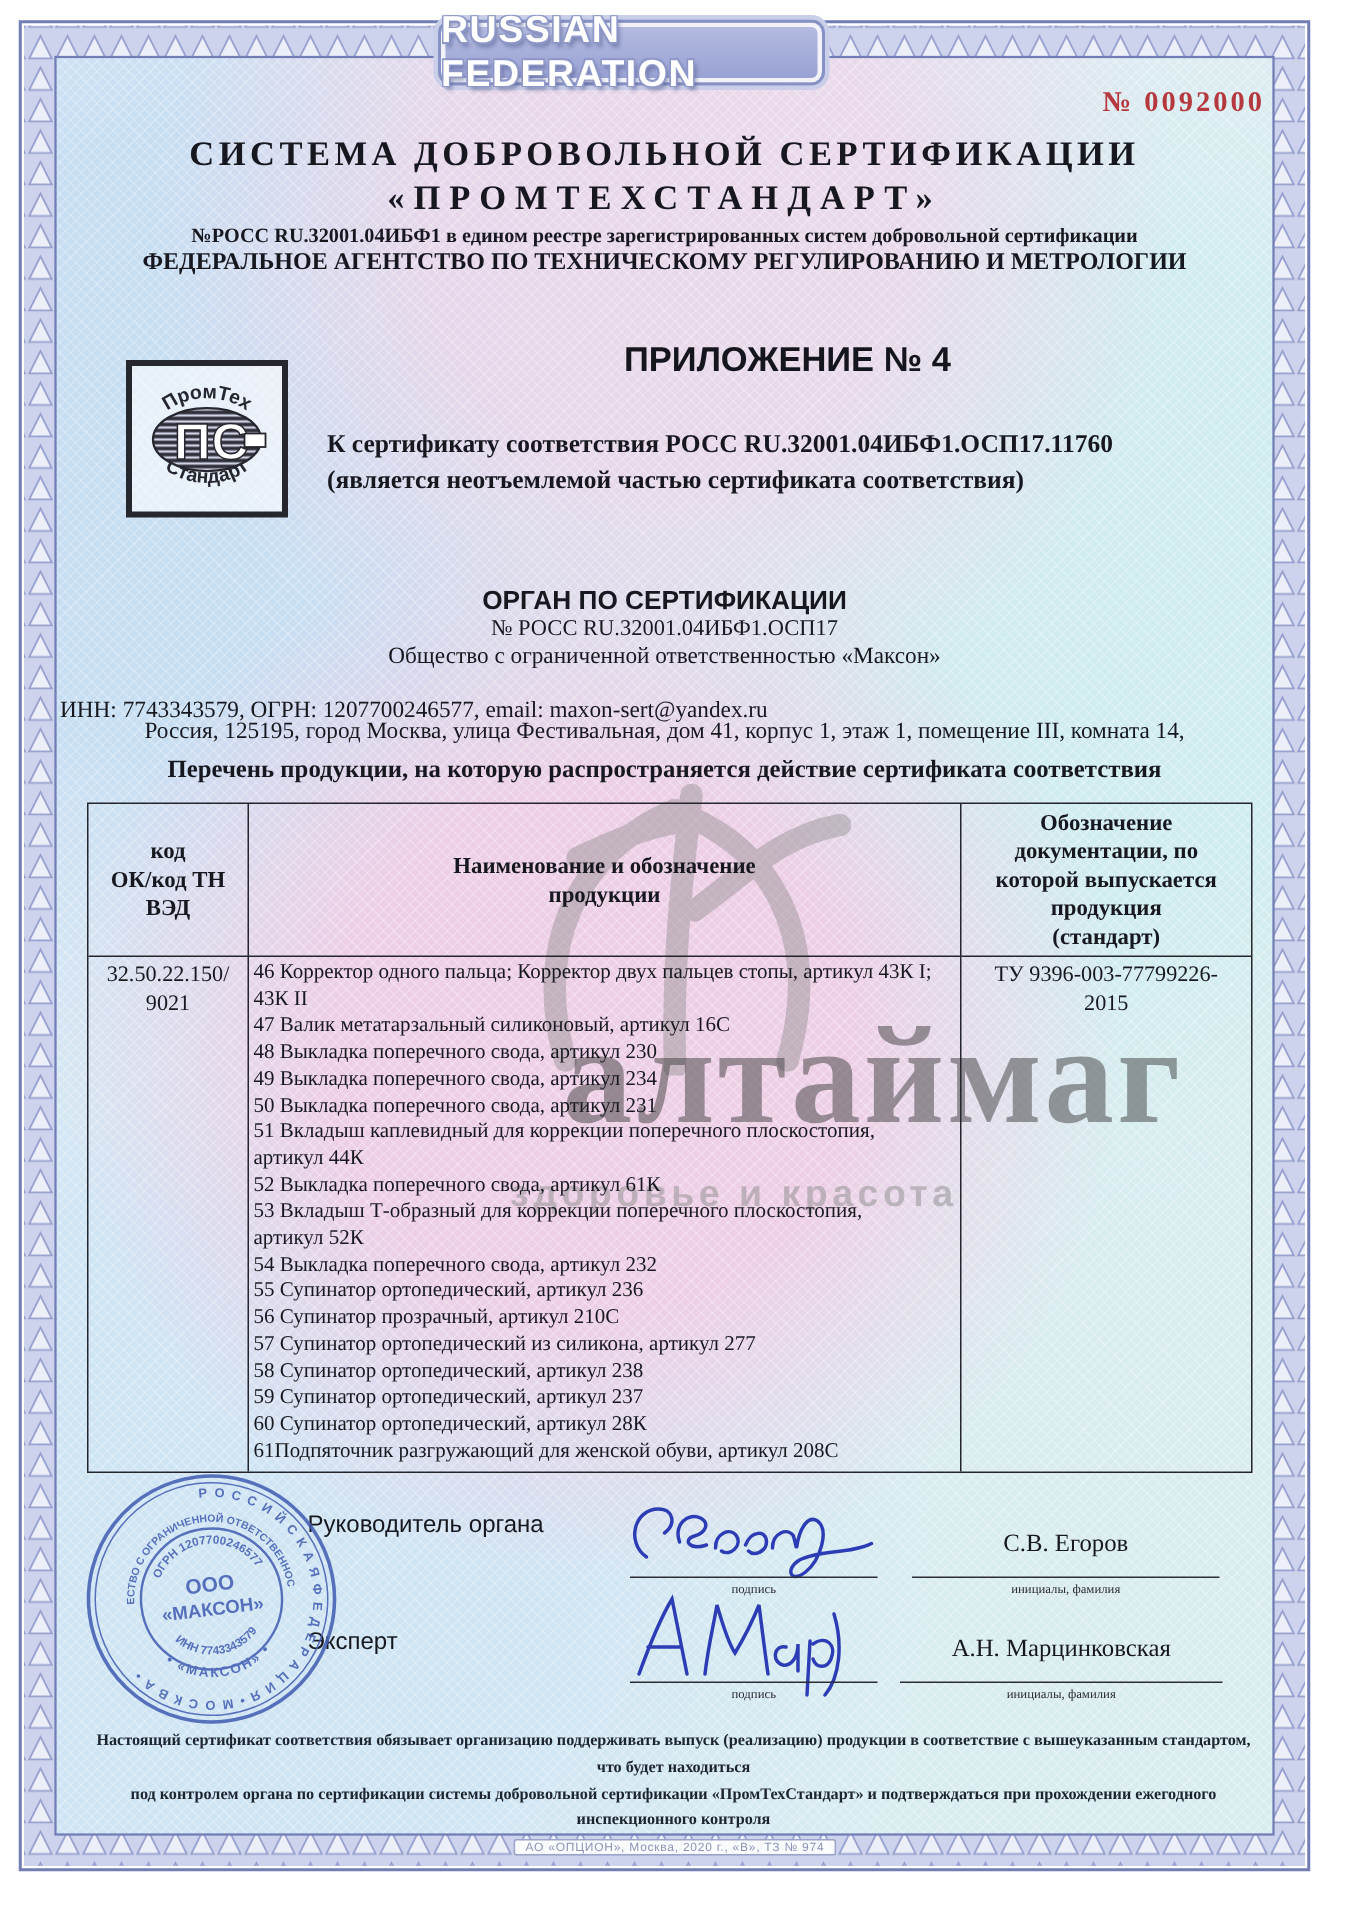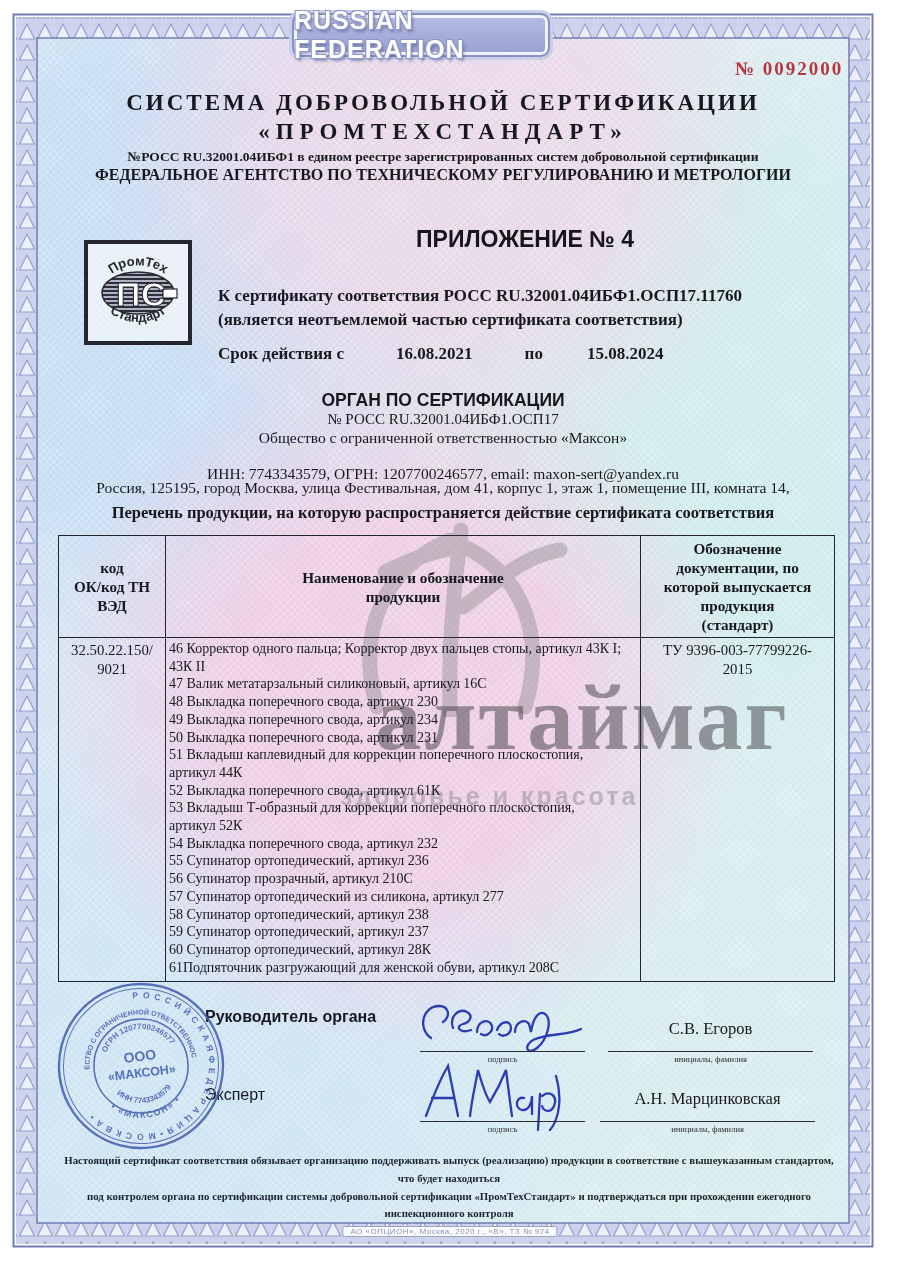--- a/index.html
+++ b/index.html
@@ -39,42 +39,42 @@
       font-family:"Liberation Sans",sans-serif;font-weight:bold;font-size:23px;color:#15161d;}
   .certline1{position:absolute;left:218px;top:286px;font-size:17px;font-weight:600;}
   .certline2{position:absolute;left:218px;top:310px;font-size:17px;font-weight:600;}
   .validity{position:absolute;left:218px;top:344px;font-size:17px;font-weight:bold;}
   .validity .d1{margin-left:52px;} .validity .po{margin-left:52px;} .validity .d2{margin-left:44px;}
   .org-title{position:absolute;left:40px;top:390px;width:806px;text-align:center;
       font-family:"Liberation Sans",sans-serif;font-weight:bold;font-size:17.5px;}
   .org-num{position:absolute;left:40px;top:411px;width:806px;text-align:center;font-size:15px;}
   .org-co{position:absolute;left:40px;top:429px;width:806px;text-align:center;font-size:15.5px;}
   .org-addr{position:absolute;left:40px;top:447px;width:806px;text-align:center;font-size:15.5px;margin-top:32px;}
-  .org-req{position:absolute;left:40px;top:465px;width:806px;text-align:center;font-size:15.5px;}
+  .org-req{position:absolute;left:40px;top:465px;width:806px;font-size:15.5px;}
   .tbl-caption{position:absolute;left:40px;top:503px;width:806px;text-align:center;
       font-weight:bold;font-size:16.5px;}
   
   .tbl{position:absolute;left:58px;top:535px;width:775px;height:445px;display:grid;
        grid-template-columns:107px 475px 193px;grid-template-rows:102px 1fr;
        border:1.6px solid #24242c;}
   .cell{border-right:1.4px solid #24242c;white-space:pre-line;}
   .cell.last{border-right:none;}
   .hcell{border-bottom:1.4px solid #24242c;display:flex;align-items:center;justify-content:center;
        text-align:center;font-weight:bold;font-size:15.2px;line-height:19px;}
   .bcell-code{padding-top:3px;text-align:center;font-size:14.8px;line-height:19px;}
   .bcell-items{padding:2px 4px 0 3px;font-size:14px;line-height:17.7px;}
   .bcell-doc{padding-top:3px;text-align:center;font-size:14.8px;line-height:19px;}
   
   .wm-leaf{position:absolute;left:315px;top:512px;opacity:.38;}
   .wm-brand{position:absolute;left:328px;top:664px;font-family:Liberation Serif, serif;
        font-weight:bold;font-size:93px;color:#404040;opacity:.5;letter-spacing:2px;margin-left:47px;}
   .wm-tag{position:absolute;left:340px;top:782px;font-family:"Liberation Sans",sans-serif;
        font-size:25px;color:#8d8d8d;opacity:.5;letter-spacing:3px;font-weight:bold;}
   
-  .lab1{position:absolute;left:205px;top:1008px;font-family:"Liberation Sans",sans-serif;font-weight:bold;font-size:16px;}
+  .lab1{position:absolute;left:205px;top:1008px;font-family:"Liberation Sans",sans-serif;font-weight:normal;font-size:16px;}
   .lab2{position:absolute;left:205px;top:1086px;font-family:"Liberation Sans",sans-serif;font-weight:normal;font-size:16px;}
   .sig1{position:absolute;left:415px;top:998px;}
   .sig2{position:absolute;left:418px;top:1058px;}
   .sline{position:absolute;height:0;border-top:1.5px solid #2c2c34;}
   .l1a{left:420px;top:1051px;width:165px;} .l1b{left:608px;top:1051px;width:205px;}
   .l2a{left:420px;top:1121px;width:165px;} .l2b{left:600px;top:1121px;width:215px;}
   .scap{position:absolute;text-align:center;font-size:8.5px;color:#2c2c34;}
   .c1a{left:420px;top:1054px;width:165px;} .c1b{left:608px;top:1054px;width:205px;}
   .c2a{left:420px;top:1124px;width:165px;} .c2b{left:600px;top:1124px;width:215px;}
   .name1{position:absolute;left:608px;top:1019px;width:205px;text-align:center;font-size:16.5px;}
@@ -146,23 +146,20 @@
     </text>
     <ellipse cx="55" cy="54" rx="36" ry="21" fill="url(#hatch)" stroke="#26262e" stroke-width="1.5"></ellipse>
     <rect x="80" y="50" width="14" height="9" fill="#fff" stroke="#26262e" stroke-width="1.2"></rect>
     <text x="33" y="67" font-family="Liberation Sans, sans-serif" font-size="34" font-weight="bold" fill="#fff" stroke="#26262e" stroke-width="1">П</text>
     <text x="58" y="67" font-family="Liberation Sans, sans-serif" font-size="34" font-weight="bold" fill="#fff" stroke="#26262e" stroke-width="1">С</text>
   </svg>
 
   <div class="apx-title">ПРИЛОЖЕНИЕ № 4</div>
   <div class="certline1">К сертификату соответствия РОСС RU.32001.04ИБФ1.ОСП17.11760</div>
   <div class="certline2">(является неотъемлемой частью сертификата соответствия)</div>
-  <div class="validity">
-    <span>Срок действия с</span><span class="d1">16.08.2021</span><span class="po">по</span><span class="d2">15.08.2024</span>
-  </div>
 
   <div class="org-title">ОРГАН ПО СЕРТИФИКАЦИИ</div>
   <div class="org-num">№ РОСС RU.32001.04ИБФ1.ОСП17</div>
   <div class="org-co">Общество с ограниченной ответственностью «Максон»</div>
   <div class="org-addr">Россия, 125195, город Москва, улица Фестивальная, дом 41, корпус 1, этаж 1, помещение III, комната 14,</div>
   <div class="org-req">ИНН: 7743343579, ОГРН: 1207700246577, email: maxon-sert@yandex.ru</div>
 
   <div class="tbl-caption">Перечень продукции, на которую распространяется действие сертификата соответствия</div>
   <div class="tbl">
     <div class="cell hcell">код

